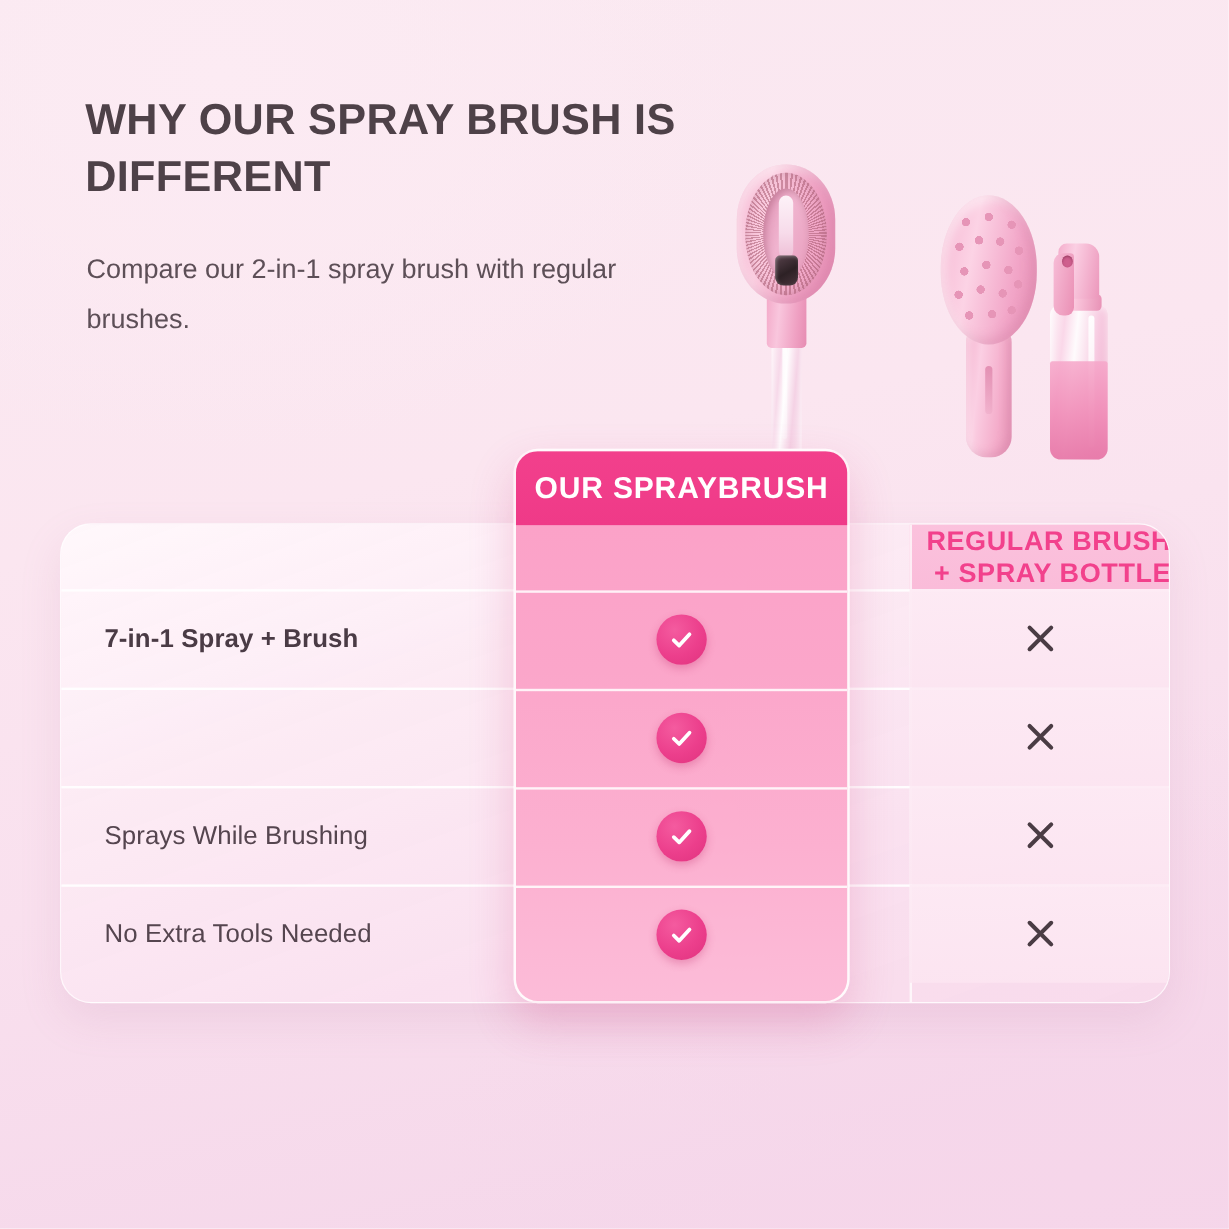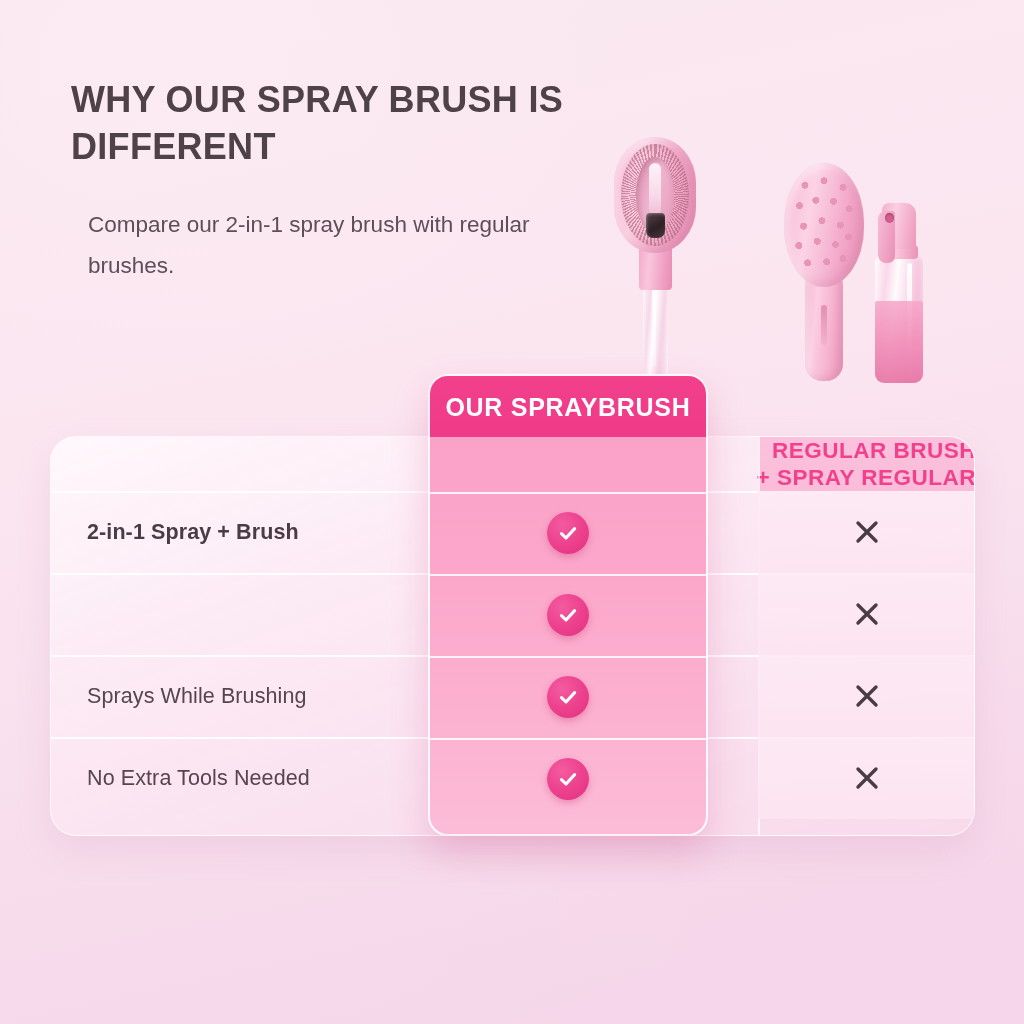--- a/index.html
+++ b/index.html
@@ -35,21 +35,20 @@
   }
   .subhead {
     position: absolute;
     left: 72px;
     top: 205px;
     width: 470px;
     font-size: 22.5px;
     font-weight: normal;
     line-height: 1.82;
     color: #5d4f57;
-    margin-left: 16px;
   }
 
   
   .product { position: absolute; }
 
   
   #spray-brush { left: 596px; top: 137px; width: 118px; height: 240px; }
 
   .sb-handle {
     position: absolute; left: 47px; top: 145px; width: 25px; height: 96px;
@@ -323,33 +322,33 @@
     <div class="bot-cap"></div>
     <div class="bot-trigger"></div>
     <div class="bot-nozzle-hole"></div>
   </div>
 
   <div class="table-panel">
 
     <div class="right-col-header">
       <div class="right-col-header-text">
         <span>REGULAR BRUSH</span>
-        <span>+ SPRAY REGULAR</span>
+        <span>+ SPRAY BOTTLE</span>
       </div>
     </div>
 
     <div class="col-sep"></div>
 
     <div class="row-divider" style="top:54px"></div>
     <div class="row-divider" style="top:136px"></div>
     <div class="row-divider" style="top:218px"></div>
     <div class="row-divider" style="top:300px"></div>
 
     <div class="feat-cell" style="top:54px">
-      <span class="feat-label bold">2-in-1 Spray + Brush</span>
+      <span class="feat-label bold">7-in-1 Spray + Brush</span>
     </div>
     <div class="feat-cell" style="top:218px">
       <span class="feat-label">Sprays While Brushing</span>
     </div>
     <div class="feat-cell" style="top:300px">
       <span class="feat-label">No Extra Tools Needed</span>
     </div>
 
     <div class="right-col-cell" style="top:54px">
       <span class="cross-mark">

